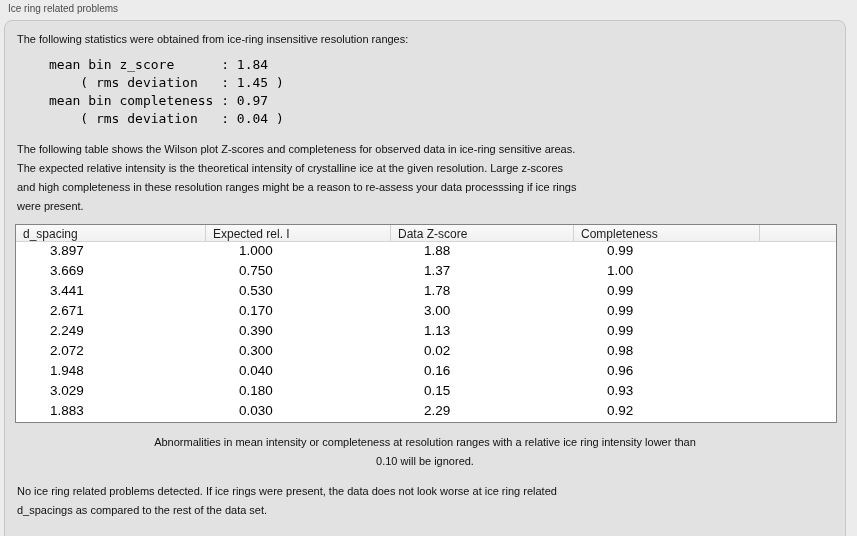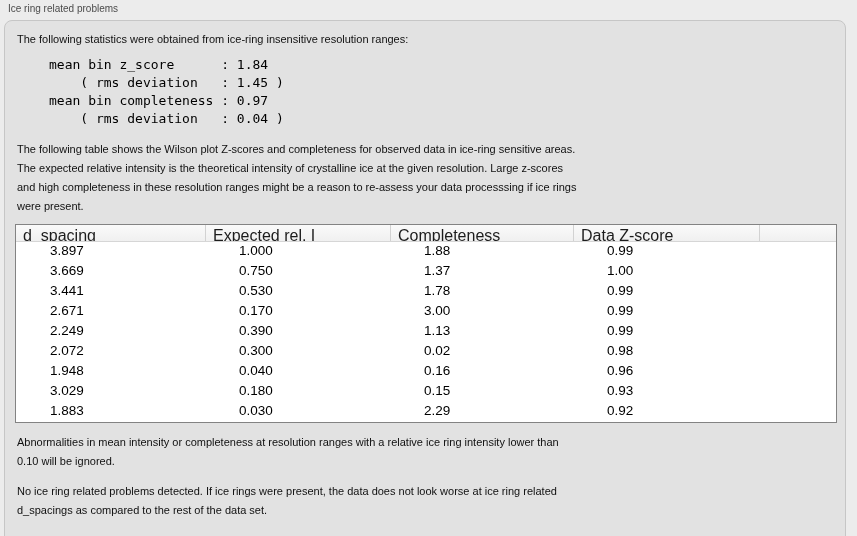--- a/index.html
+++ b/index.html
@@ -33,39 +33,39 @@
   }
   .stats-block {
     font-family: "DejaVu Sans Mono", monospace;
     font-size: 13px;
     line-height: 18px;
     margin: 7px 0 12px 32px;
     color: #000;
     white-space: pre;
   }
   .desc { margin-top: 8px; }
-  .note { margin-top: 10px; }
+  .note { margin-top: 10px; text-align: center; }
   .conclusion { margin-top: 11px; }
 
   .listview {
     margin-top: 8px;
     margin-left: -2px;
     width: 822px;
     background: #ffffff;
     border: 1px solid #838383;
   }
   .lv-header {
     display: grid;
     grid-template-columns: 189px 185px 183px 186px 1fr;
     height: 17px;
     background: linear-gradient(#fafafa, #f0f0f0);
     border-bottom: 1px solid #d6d6d6;
   }
   .lv-header-cell {
-    font-size: 16px;
+    font-size: 12px;
     color: #1c1c1c;
     padding: 2px 0 0 7px;
     border-left: 1px solid #d2d2d2;
     overflow: hidden;
     white-space: nowrap;
   }
   .lv-header-cell:first-child { border-left: none; }
   .lv-row {
     display: grid;
     grid-template-columns: 189px 185px 183px 186px 1fr;
@@ -95,22 +95,22 @@
 
   <div class="para desc">The following table shows the Wilson plot Z-scores and completeness for observed data in ice-ring sensitive areas.
 The expected relative intensity is the theoretical intensity of crystalline ice at the given resolution. Large z-scores
 and high completeness in these resolution ranges might be a reason to re-assess your data processsing if ice rings
 were present.</div>
 
   <div class="listview">
     <div class="lv-header">
       <div class="lv-header-cell">d_spacing</div>
       <div class="lv-header-cell">Expected rel. I</div>
+      <div class="lv-header-cell">Data Z-score</div>
       <div class="lv-header-cell">Completeness</div>
-      <div class="lv-header-cell">Data Z-score</div>
       <div class="lv-header-cell"></div>
     </div>
 
     <div class="lv-row">
       <div class="lv-cell">3.897</div>
       <div class="lv-cell">1.000</div>
       <div class="lv-cell">1.88</div>
       <div class="lv-cell">0.99</div>
       <div class="lv-cell"></div>
     </div>

